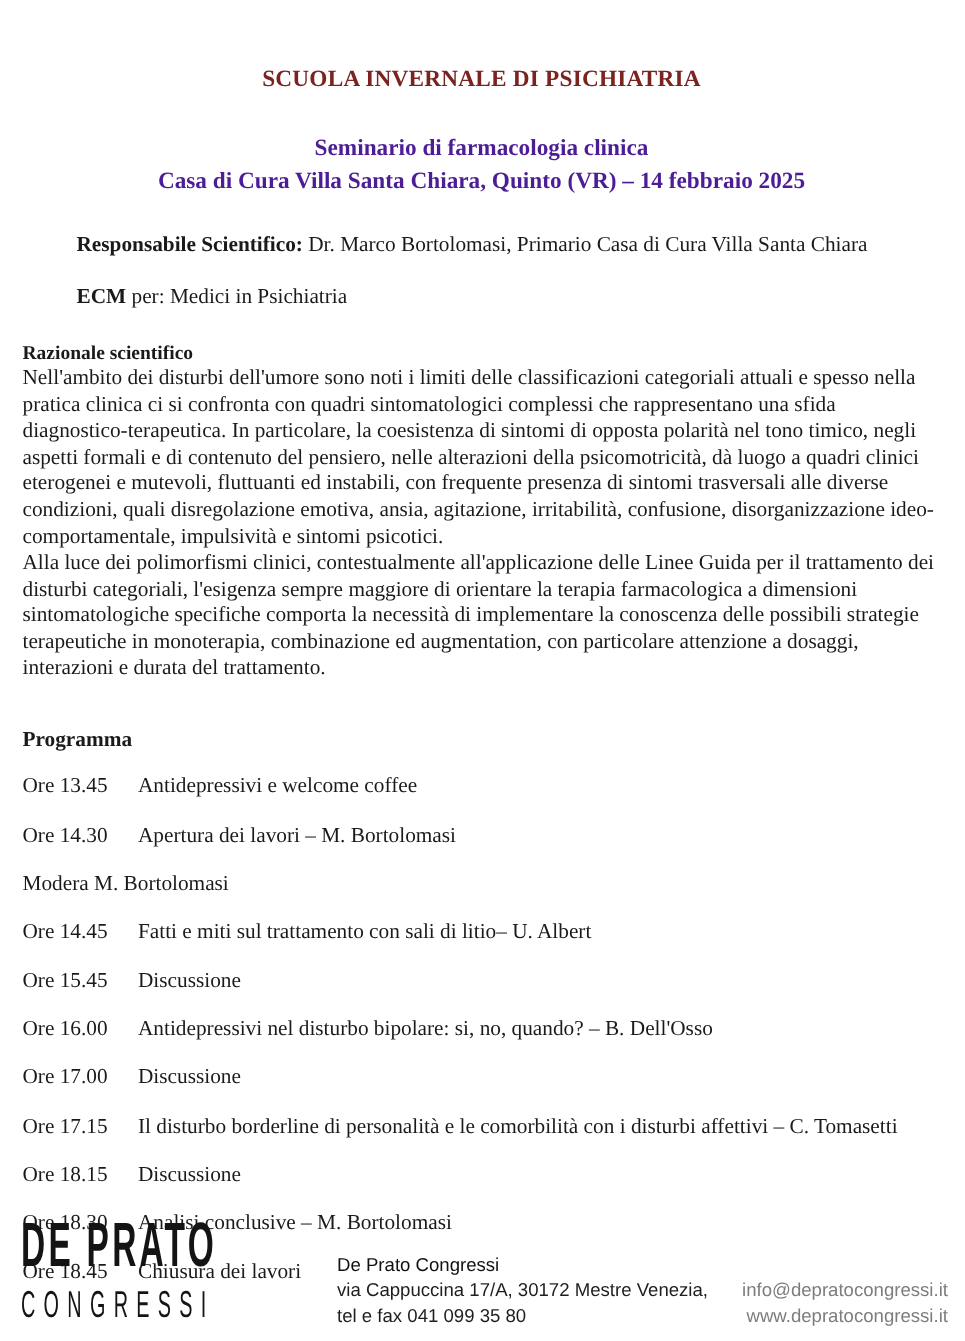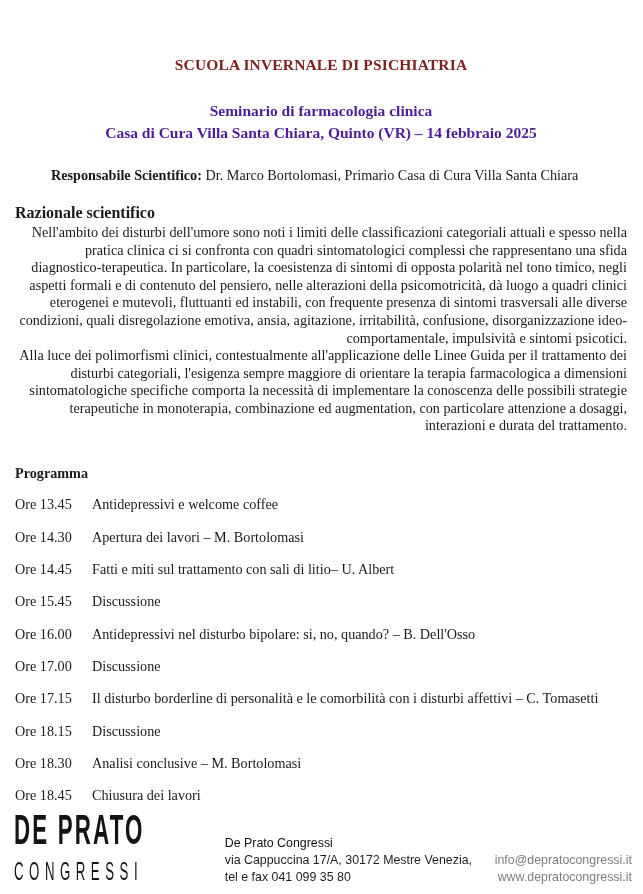--- a/index.html
+++ b/index.html
@@ -14,21 +14,21 @@
     overflow: hidden;
     font-family: "Liberation Serif", "DejaVu Serif", serif;
     color: #1a1a1a;
     position: relative;
   }
   .page {
     position: relative;
     width: 643px;
     height: 894px;
     box-sizing: border-box;
-    padding: 16px 16px 0 15px;
+    padding: 4px 16px 0 15px;
   }
 
   
   .title-block {
     text-align: center;
     padding-top: 40px;
   }
   .main-title {
     color: #7b2321;
     font-weight: bold;
@@ -50,28 +50,28 @@
     font-size: 14.2px;
     line-height: 1.25;
   }
   .meta-responsabile { margin-top: 23px; }
   .meta-ecm { margin-top: 18px; }
   .meta-label { font-weight: bold; margin-left: 36px; }
 
   
   .section-heading {
     font-weight: bold;
-    font-size: 16px;
+    font-size: 13px;
     margin-top: 19px;
     line-height: 1.25;
   }
   .rationale {
     font-size: 14.2px;
     line-height: 1.235;
-    text-align: right;
+    text-align: left;
     margin-top: 1px;
   }
   .rationale p {
     margin: 0;
   }
 
   
   .programme-heading {
     font-weight: bold;
     font-size: 14.2px;
@@ -167,37 +167,41 @@
   <div class="title-block">
     <div class="main-title">SCUOLA INVERNALE DI PSICHIATRIA</div>
     <div class="subtitle-block">
       <span class="subtitle-line">Seminario di farmacologia clinica</span>
       <span class="subtitle-line">Casa di Cura Villa Santa Chiara, Quinto (VR) – 14 febbraio 2025</span>
     </div>
   </div>
 
   <div class="meta-line meta-responsabile"><span class="meta-label">Responsabile Scientifico:</span><span> Dr. Marco Bortolomasi, Primario Casa di Cura Villa Santa Chiara</span></div>
 
+  <div class="meta-line meta-ecm"><span class="meta-label">ECM</span><span> per: Medici in Psichiatria</span></div>
 
   <div class="section-heading">Razionale scientifico</div>
   <div class="rationale">
     <p>Nell'ambito dei disturbi dell'umore sono noti i limiti delle classificazioni categoriali attuali e spesso nella pratica clinica ci si confronta con quadri sintomatologici complessi che rappresentano una sfida diagnostico-terapeutica. In particolare, la coesistenza di sintomi di opposta polarità nel tono timico, negli aspetti formali e di contenuto del pensiero, nelle alterazioni della psicomotricità, dà luogo a quadri clinici eterogenei e mutevoli, fluttuanti ed instabili, con frequente presenza di sintomi trasversali alle diverse condizioni, quali disregolazione emotiva, ansia, agitazione, irritabilità, confusione, disorganizzazione ideo-comportamentale, impulsività e sintomi psicotici.</p>
     <p>Alla luce dei polimorfismi clinici, contestualmente all'applicazione delle Linee Guida per il trattamento dei disturbi categoriali, l'esigenza sempre maggiore di orientare la terapia farmacologica a dimensioni sintomatologiche specifiche comporta la necessità di implementare la conoscenza delle possibili strategie terapeutiche in monoterapia, combinazione ed augmentation, con particolare attenzione a dosaggi, interazioni e durata del trattamento.</p>
   </div>
 
   <div class="programme-heading">Programma</div>
   <div class="programme-list">
       <div class="programme-row">
         <div class="programme-time">Ore 13.45</div>
         <div class="programme-desc">Antidepressivi e welcome coffee</div>
       </div>
       <div class="programme-row">
         <div class="programme-time">Ore 14.30</div>
         <div class="programme-desc">Apertura dei lavori – M. Bortolomasi</div>
       </div>
+      <div class="programme-row full">
+        <div class="programme-desc">Modera M. Bortolomasi</div>
+      </div>
       <div class="programme-row">
         <div class="programme-time">Ore 14.45</div>
         <div class="programme-desc">Fatti e miti sul trattamento con sali di litio– U. Albert</div>
       </div>
       <div class="programme-row">
         <div class="programme-time">Ore 15.45</div>
         <div class="programme-desc">Discussione</div>
       </div>
       <div class="programme-row">
         <div class="programme-time">Ore 16.00</div>

